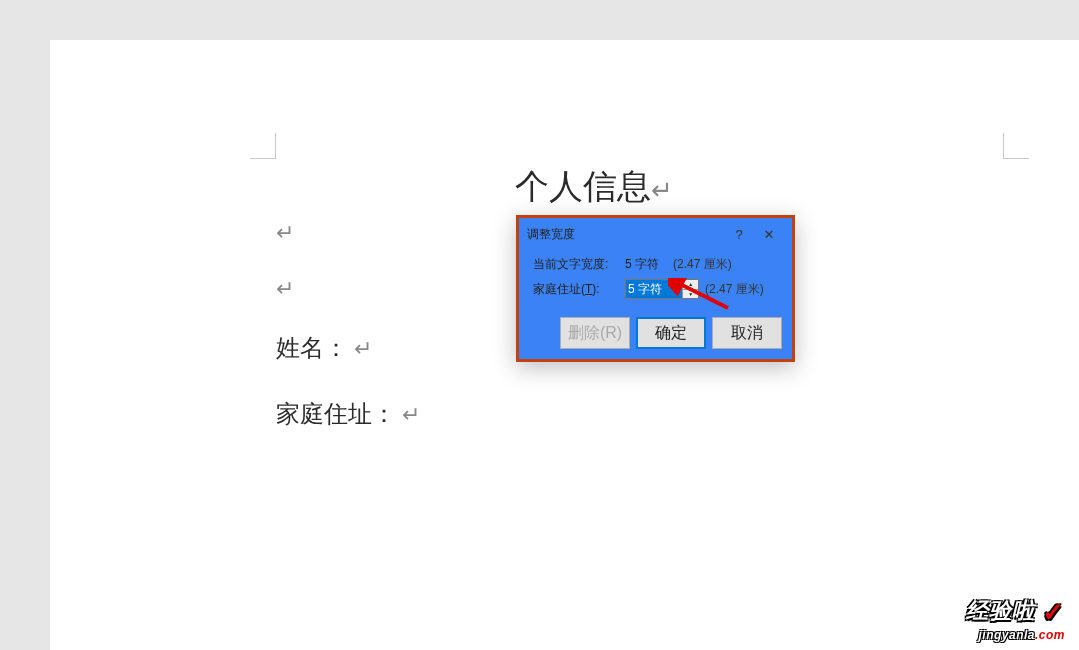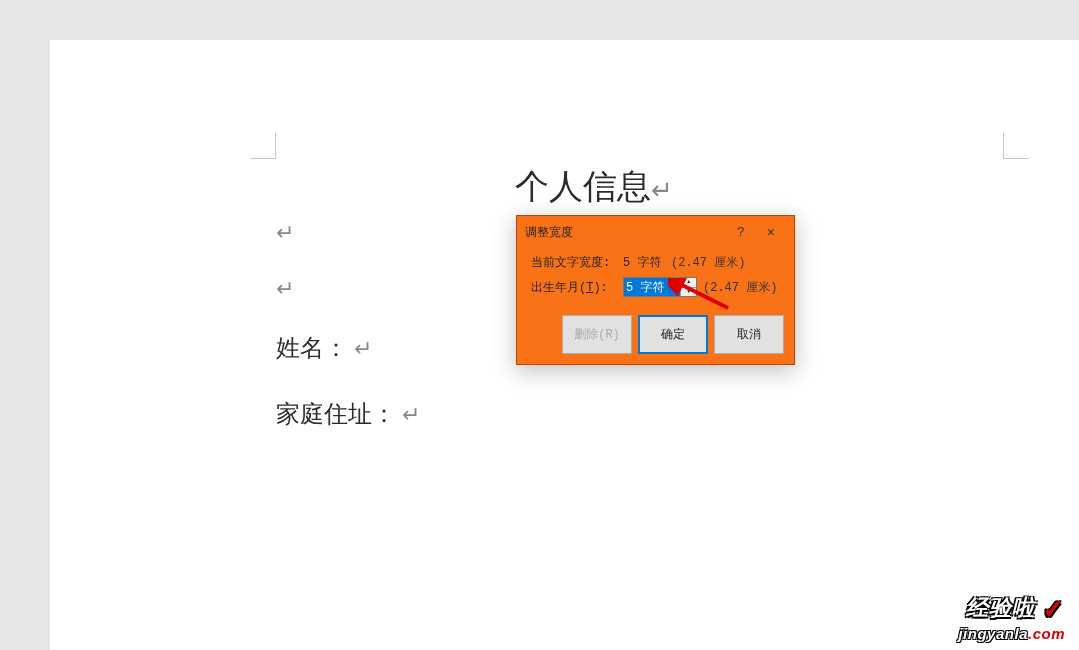--- a/index.html
+++ b/index.html
@@ -74,24 +74,24 @@
       text-decoration: underline wavy #d42020;
       text-decoration-thickness: 2px;
       text-underline-offset: 4px;
     }
     
     .dialog {
       position: absolute;
       left: 516px;
       top: 215px;
       width: 279px;
-      background: #f97316;
-      border: 1px solid #c2410c;
+      background: #3b82f6;
+      border: 3px solid #c2410c;
       box-shadow: 0 6px 22px rgba(0,0,0,0.25);
-      font-family: Liberation Mono, monospace;
+      font-family: Liberation Sans, sans-serif;
       font-size: 12px;
       color: #222;
     }
     .dialog-title {
       display: flex;
       align-items: center;
       padding: 6px 8px;
     }
     .dialog-title-text { flex: 1; }
     .dialog-title-btn {
@@ -149,24 +149,24 @@
     }
     .sp-btn:first-child { border-bottom: 1px solid #999; }
     .dialog-buttons {
       display: flex;
       gap: 6px;
       justify-content: flex-end;
       padding: 8px 10px 10px;
     }
     .dlg-btn {
       width: 70px;
-      height: 39px;
+      height: 32px;
       background: #e1e1e1;
       border: 1px solid #adadad;
-      font-size: 12px;
+      font-size: 16px;
       display: flex;
       align-items: center;
       justify-content: center;
       color: #222;
     }
     .dlg-btn.default {
       border: 2px solid #0078d7;
     }
     .dlg-btn.disabled {
       color: #aaa;
@@ -194,21 +194,21 @@
       letter-spacing: 1px;
     }
     .wm-check {
       color: #e00000;
       font-size: 26px;
       font-style: normal;
       display: inline-block;
       vertical-align: middle;
     }
     .wm-line2 {
-      font-size: 15px;
+      font-size: 12px;
       color: #fff;
       text-shadow: -1px -1px 0 #000, 1px -1px 0 #000, -1px 1px 0 #000, 1px 1px 0 #000;
       letter-spacing: 0.5px;
     }
     .wm-red { color: #e00000; text-shadow: none; }
   </style>
 </head>
 <body>
 
 <div class="page">
@@ -248,21 +248,21 @@
     </div>
   </div>
   <div class="dialog-body">
     <div class="dlg-row">
       <span class="dlg-label">当前文字宽度:</span>
       <span class="dlg-val">5 字符</span>
       <span class="dlg-cm">(2.47 厘米)</span>
     </div>
     <div class="dlg-row">
       <span class="dlg-label">
-        <span>出生年月(</span><span class="dlg-underline">T</span><span>):</span>
+        <span>家庭住址(</span><span class="dlg-underline">T</span><span>):</span>
       </span>
       <div class="spinner-input">
         <div class="spinner-text">5 字符</div>
         <div class="spinner-btns">
           <div class="sp-btn">▲</div>
           <div class="sp-btn">▼</div>
         </div>
       </div>
       <span class="dlg-cm" style="margin-left:6px;">(2.47 厘米)</span>
     </div>

